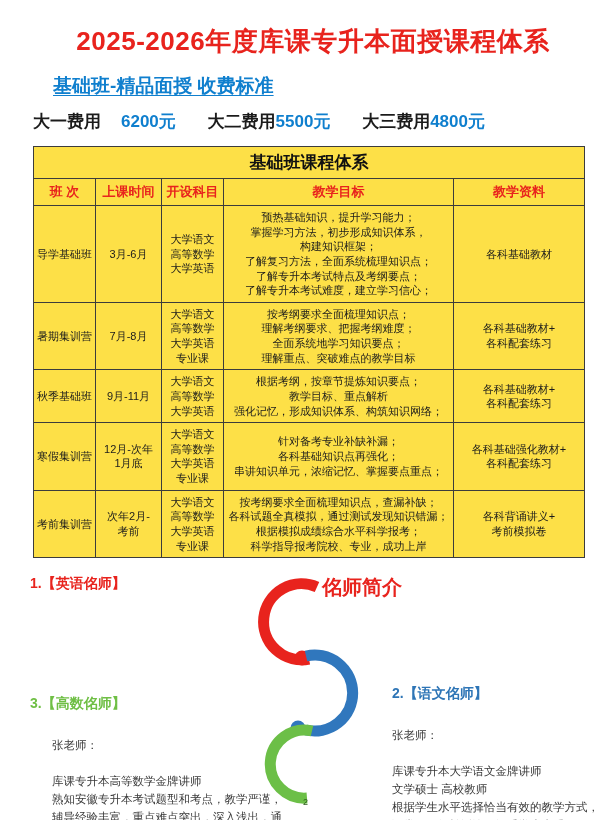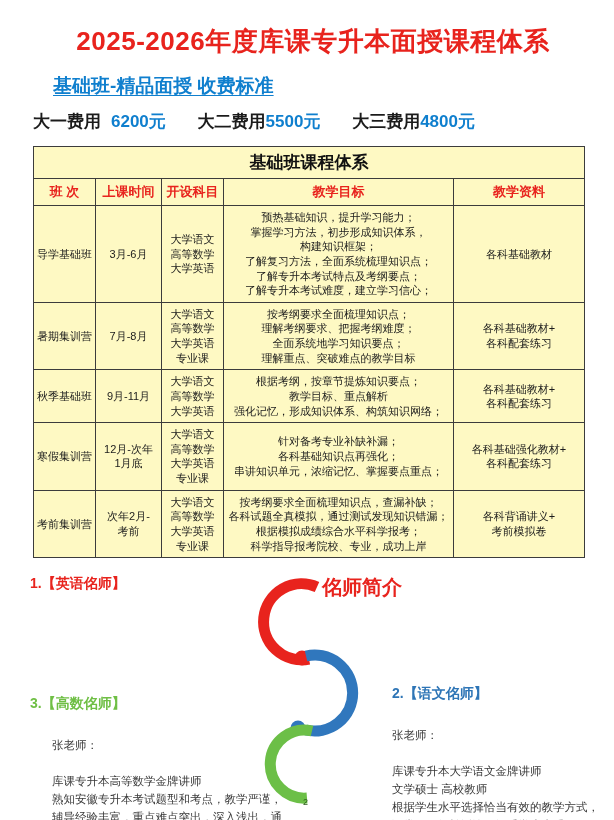--- a/index.html
+++ b/index.html
@@ -13,25 +13,25 @@
     font-size:26px; font-weight:bold; color:var(--red,#e8231d); letter-spacing:0.5px;padding-left:12px;
   }
   .subtitle-row { margin:14px 0 0 33px; }
   .subtitle {
     display:inline-block; font-size:19px; font-weight:bold;
     color:var(--blue,#0f7fce); text-decoration:underline; text-underline-offset:3px;margin-left:20px;
   }
   .fees { margin:11px 0 0 33px; font-size:17px; font-weight:bold; color:#1b1b1b; white-space:nowrap; }
   .fee + .fee { margin-left:27px; }
   .fee-val { color:var(--blue,#0f7fce); }
-  .fee-val.sp { margin-left:10px; }
+  .fee-val.sp { margin-left:20px; }
 
   table.course {
     border-collapse:collapse; margin:13px 0 0 33px; width:551px; table-layout:fixed;
-    background:#fef9c3;
+    background:#fde047;
   }
   table.course td, table.course th { border:1px solid #3c3c3c; }
   .t-title { font-size:17px; font-weight:bold; text-align:center; padding:4px 0; color:#111; }
   th.colh { color:var(--red,#e8231d); font-size:13px; font-weight:bold; padding:4px 0; }
   td.cell {
     font-size:11px; color:#1b1b1b; text-align:center; vertical-align:middle;
     padding:4px 2px; line-height:1.33; white-space:pre-line;
   }
 
   .abs { position:absolute; }

